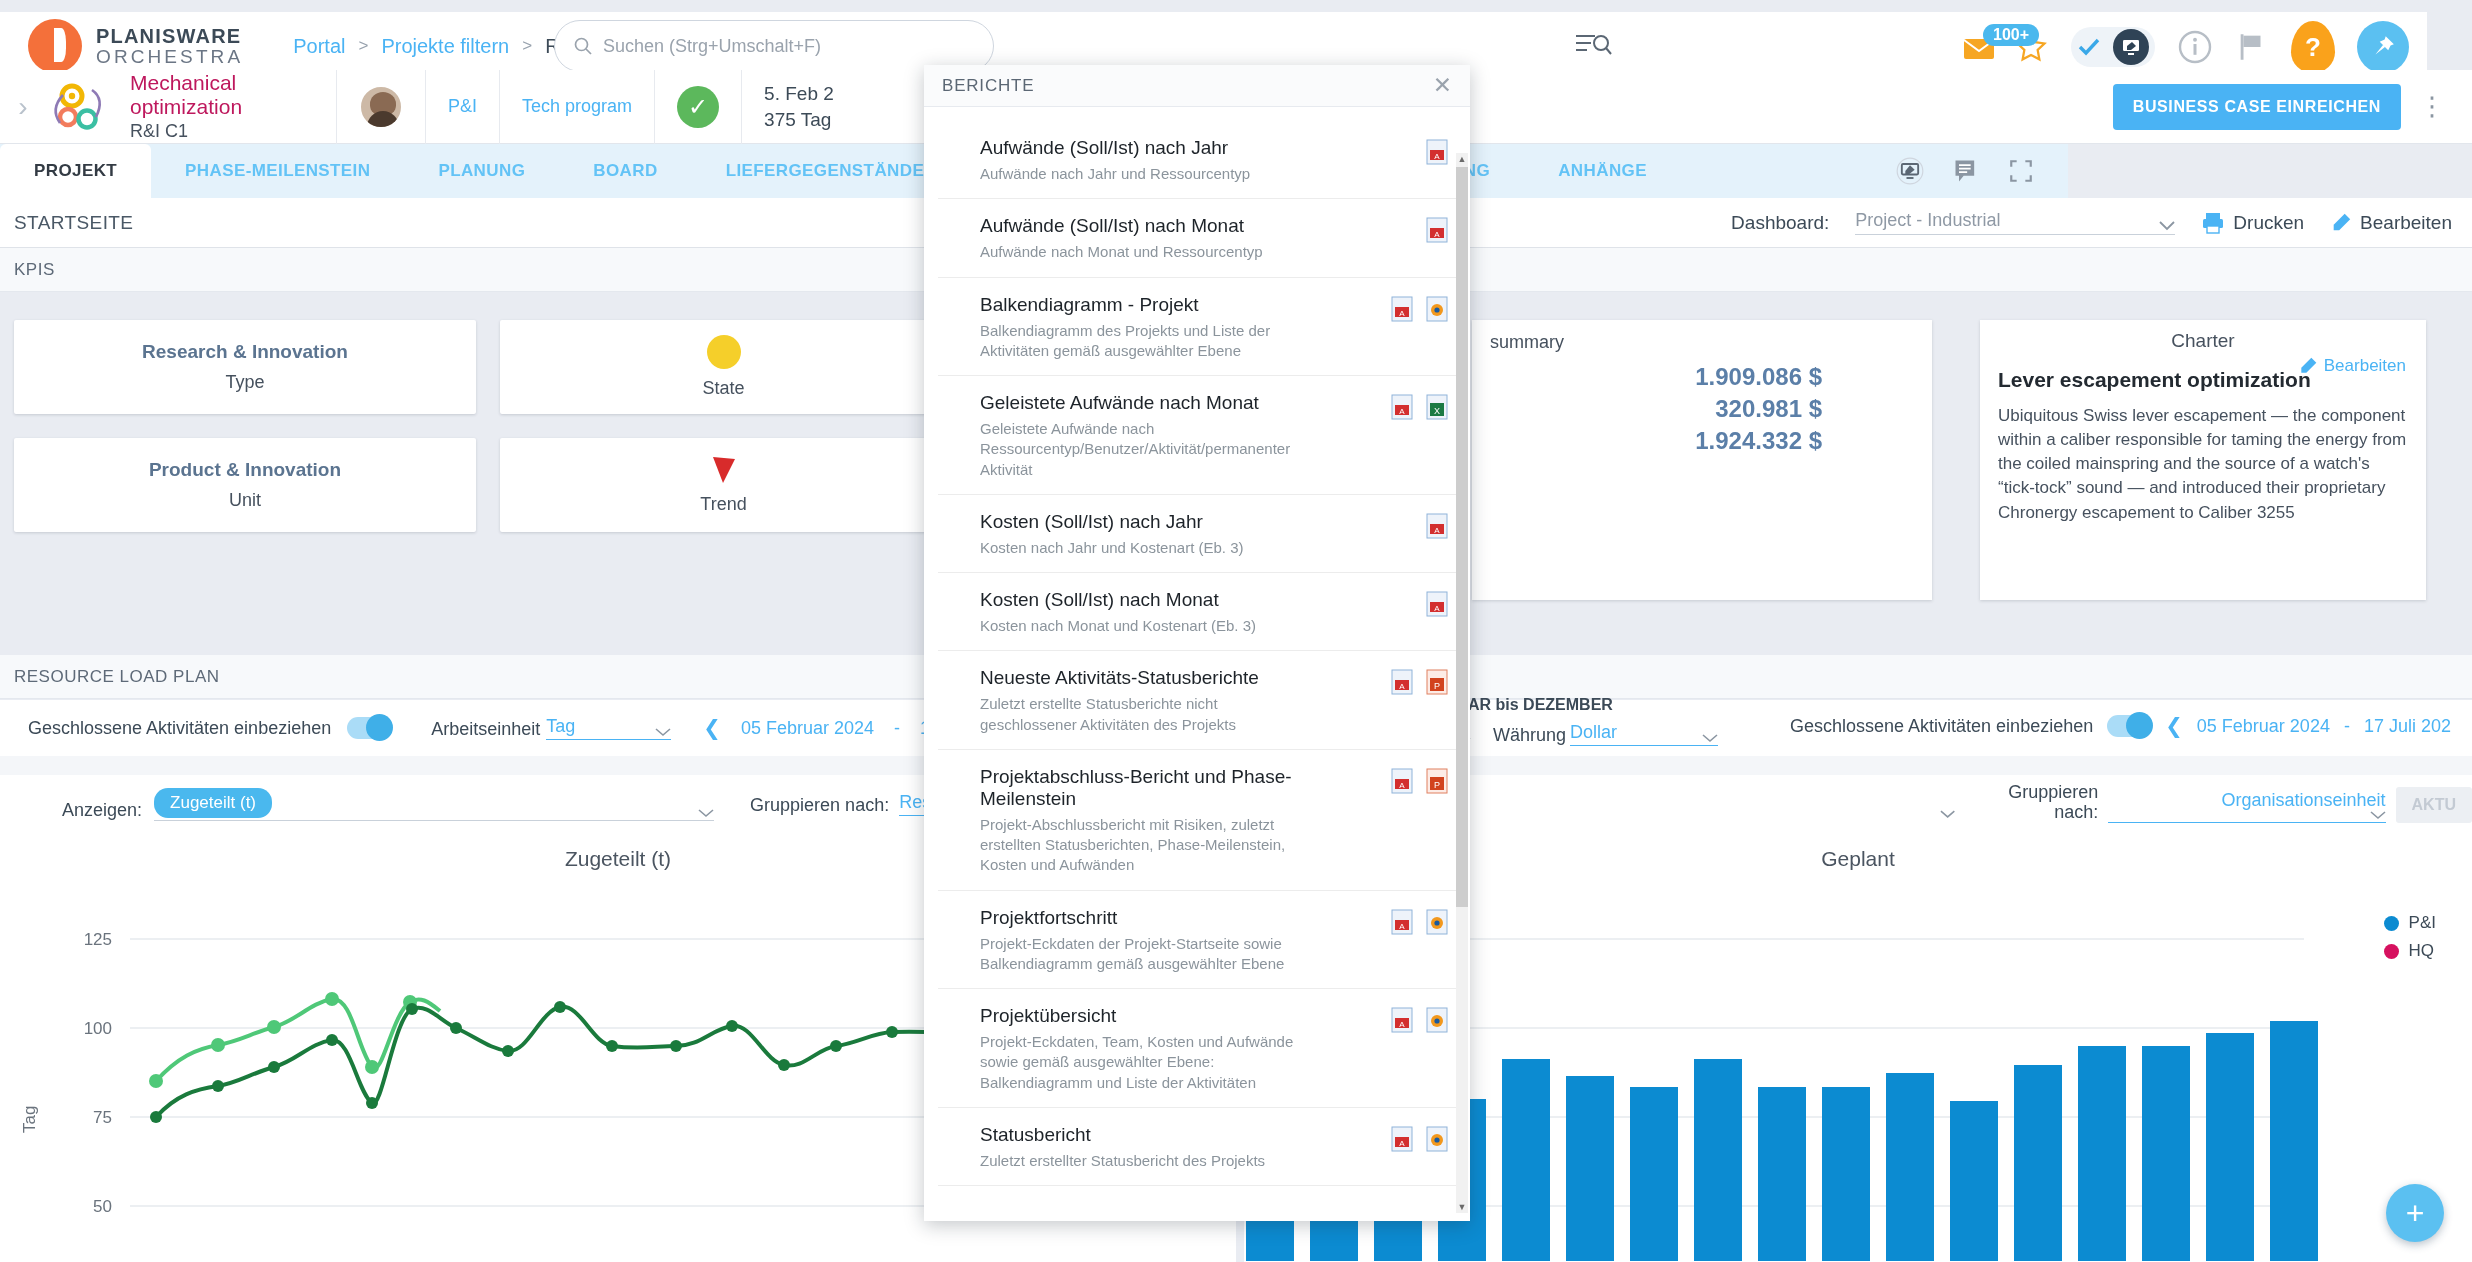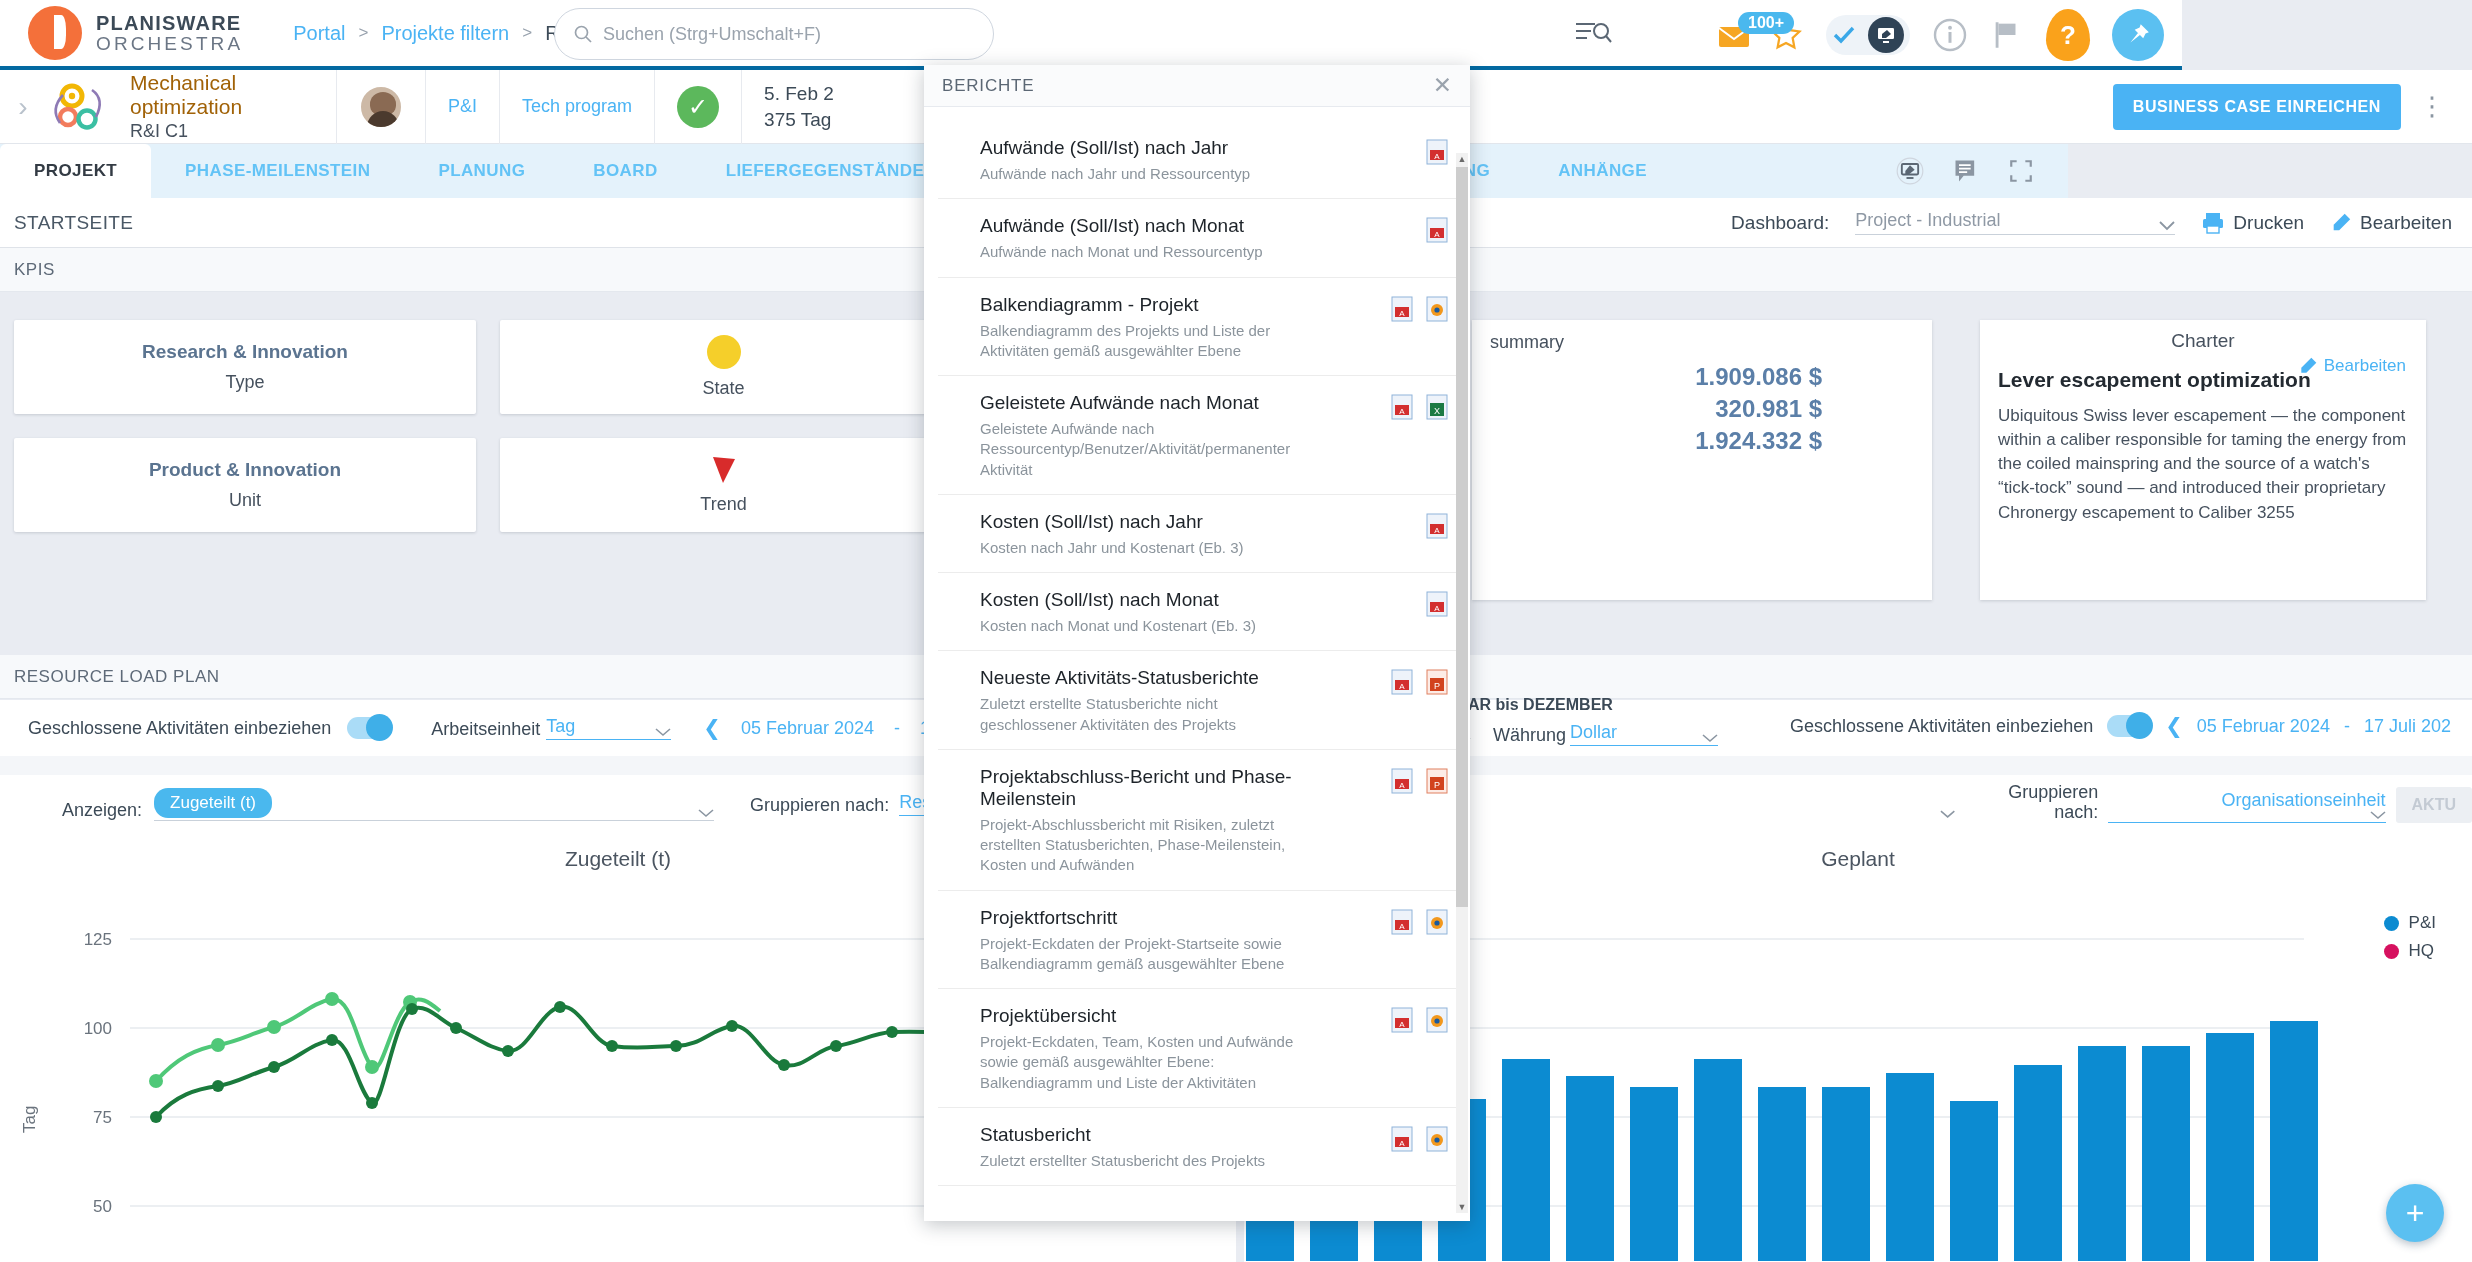--- a/index.html
+++ b/index.html
@@ -8,22 +8,22 @@
     width: 2472px; height: 1262px;
     overflow: hidden;
     font-family: "Liberation Sans", sans-serif;
     background: #e9ecf2;
     -webkit-font-smoothing: antialiased;
   }
   .app { position: relative; width: 2472px; height: 1262px; }
 
   
   .topbar {
-    position: absolute; top: 0; left: 0; width: 2182px; height: 70px;
-    background: #ffffff; border-bottom: 4px solid #0369a1;
+    position: absolute; top: 12px; left: 0; width: 2427px; height: 70px;
+    background: #ffffff; border-bottom: 2px solid #0369a1;
     display: flex; align-items: center;
   }
   .logo-wrap { display: flex; align-items: center; padding-left: 28px; }
   .logo-mark {
     width: 54px; height: 54px; border-radius: 50%;
     background: #f4703a; position: relative; margin-right: 14px;
   }
   .logo-mark::after {
     content: ""; position: absolute; left: 26px; top: 9px;
     width: 12px; height: 34px; border-radius: 0 40% 40% 0;
@@ -64,21 +64,21 @@
     display:flex; align-items:center; justify-content:center;}
 
   
   .projhdr {
     position: absolute; top: 70px; left: 0; width: 2472px; height: 74px;
     background: #fff; border-bottom: 1px solid #e2e6ec; display: flex; align-items: center;
   }
   .chev-open { width: 46px; text-align: center; color: #b9c2cc; font-size: 28px; }
   .gear-icon { width: 70px; height: 56px; }
   .proj-title { padding-left: 14px; width: 220px; }
-  .proj-title .t1 { color: #a16207; font-size: 21px; }
+  .proj-title .t1 { color: #be185d; font-size: 21px; }
   .proj-title .t2 { color: #46515e; font-size: 18px; margin-top: 2px; }
   .hcell { height: 74px; display: flex; align-items: center; justify-content: center;
            border-left: 1px solid #e7eaef; padding: 0 22px; font-size: 18px; color: #4ab3f4; }
   .avatar { width: 44px; height: 44px; border-radius: 50%; background: #cdb9a6;
             border: 2px solid #fff; overflow: hidden; position: relative; }
   .avatar::before { content:""; position:absolute; left:9px; top:5px; width:26px; height:24px;
             border-radius: 50% 50% 45% 45%; background:#8a6a53;}
   .avatar::after { content:""; position:absolute; left:6px; bottom:0; width:32px; height:16px;
             border-radius: 16px 16px 0 0; background:#4b3a2e;}
   .greencheck { width: 42px; height: 42px; border-radius: 50%; background: #5cb85c;

